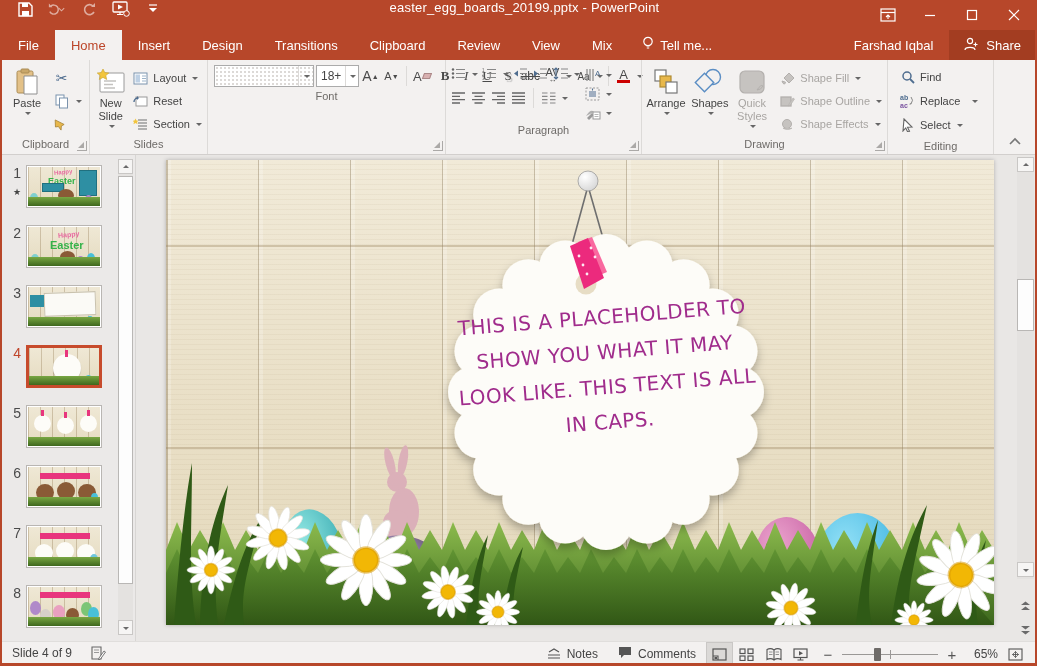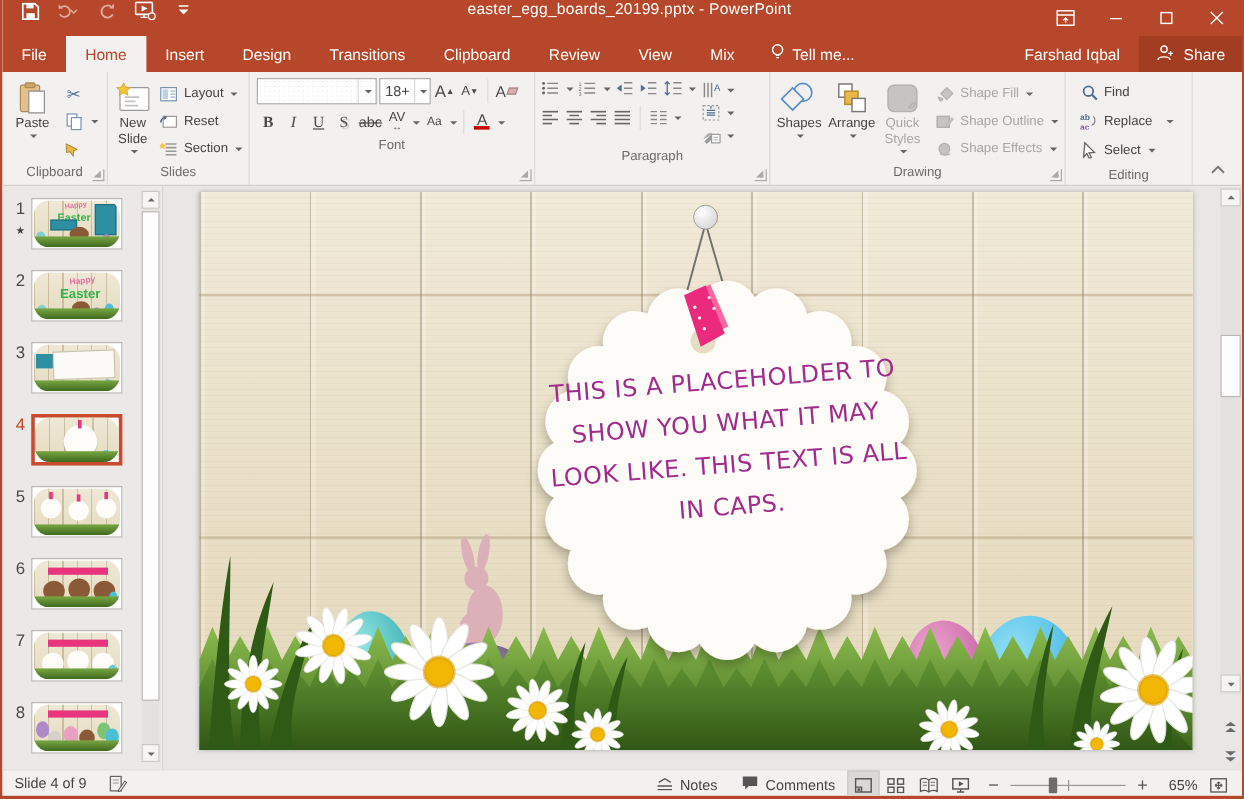--- a/index.html
+++ b/index.html
@@ -36,21 +36,21 @@
   .bigbtn { width:46px; display:flex; flex-direction:column; align-items:center; justify-content:flex-start; padding-top:4px; font-size:11px; color:#444; text-align:center; line-height:13px; }
   .bigbtn .bicon { height:30px; display:flex; align-items:center; justify-content:center; }
   .caret { display:inline-block; width:0; height:0; border:3.5px solid transparent; border-top-color:#666; margin-left:2px; vertical-align:middle; transform:translateY(2px); }
   .smallcol { display:flex; flex-direction:column; justify-content:flex-start; gap:3px; padding-top:5px; }
   .sbtn { height:20px; display:flex; align-items:center; gap:4px; font-size:11px; color:#444; padding:0 3px; white-space:nowrap; }
   .icon16 { width:17px; height:17px; display:inline-flex; align-items:center; justify-content:center; }
   .grayed { color:#a8a5a2 !important; }
   .grayed svg * { stroke:#b3b0ad !important; fill:#c6c3c0 !important; }
 
   
-  .fontgrid { display:flex; flex-direction:column; gap:4px; padding:2px 4px; }
+  .fontgrid { display:flex; flex-direction:row; gap:4px; padding:2px 4px; }
   .frow { display:flex; align-items:center; gap:2px; }
   .combo { height:22px; background:#fff; border:1px solid #ababab; display:flex; align-items:center; }
   .combo .cval { flex:1; font-size:12px; color:#444; padding:0 4px; }
   .combo .cdrop { width:15px; height:100%; display:flex; align-items:center; justify-content:center; border-left:1px solid #dcdad8; }
   .fname { width:100px; background-image:radial-gradient(#dad7d4 0.7px, transparent 0.8px); background-size:4px 4px; }
   .fsize { width:43px; }
   .tbtn { min-width:19px; height:21px; display:flex; align-items:center; justify-content:center; font-size:13px; color:#4a4a4a; padding:0 1px; }
   .vsep { width:1px; height:20px; background:#dcdad8; margin:0 3px; }
 
   
@@ -67,21 +67,21 @@
   
   .main { display:flex; height:486px; background:#e9e7e5; }
   .thumbs { width:134px; background:#ebe9e8; position:relative; flex:none; border-right:1px solid #d8d6d4; }
   .thumblist { position:absolute; left:0; top:10px; width:116px; height:466px; overflow:hidden; }
   .thumbitem { display:flex; margin-bottom:17px; }
   .tnum { width:24px; font-size:14px; color:#4a4a4a; text-align:right; padding-right:5px; padding-top:0; position:relative; }
   .tnum .star { display:block; font-size:9px; color:#444; margin-top:6px; }
   .sel .tnum { color:#c0452a; }
   .thumbpic { width:76px; height:43px; background:#fff; border:1px solid #b9b6b3; padding:1px; position:relative; }
   .sel .thumbpic { border:3px solid #c74b2c; padding:0; }
-  .mini { position:absolute; inset:1px; background:linear-gradient(180deg,#efe8d5,#e5dbc0),repeating-linear-gradient(90deg, rgba(140,115,75,.30) 0 1px, transparent 1px 12px); background-blend-mode:multiply; overflow:hidden;border-radius:13px; }
+  .mini { position:absolute; inset:1px; background:linear-gradient(180deg,#efe8d5,#e5dbc0),repeating-linear-gradient(90deg, rgba(140,115,75,.30) 0 1px, transparent 1px 12px); background-blend-mode:multiply; overflow:hidden; }
   .sel .mini { inset:0; }
   .mini .mgrass { position:absolute; left:0; right:0; bottom:0; height:9px; background:linear-gradient(180deg,#79a743,#3f681e); }
   .mdot { position:absolute; border-radius:50%; }
   .mrect { position:absolute; }
   .mtxt { position:absolute; font-weight:bold; }
 
   .vscroll-panel { position:absolute; right:2px; top:4px; bottom:6px; width:15px; background:#e4e2e0; }
   .sb-btn { position:absolute; left:0; width:15px; height:15px; background:#f6f5f4; border:1px solid #c9c7c5; display:flex; align-items:center; justify-content:center; }
   .sb-thumb { position:absolute; left:0; width:15px; background:#fdfdfd; border:1px solid #b9b7b5; }
   .arrowglyph { width:0; height:0; border:3.5px solid transparent; }
@@ -484,37 +484,37 @@
         </div>
       </div>
       <div class="grp-label"><span>Paragraph</span></div>
       <span class="launcher"></span>
     </div>
 
     <div class="grp" style="width:246px;">
       <div class="grp-body">
         <div class="bigbtn" style="width:52px;">
           <div class="bicon">
-            <svg width="34" height="28" viewBox="0 0 34 28">
-                <circle cx="20" cy="9" r="7.5" fill="none" stroke="#5b8ec4" stroke-width="1.4"></circle>
-                <rect x="5" y="8" width="13" height="13" fill="#f3f1f0" stroke="#5b8ec4" stroke-width="1.4" transform="rotate(45 11.5 14.5)"></rect>
-              </svg>
-          </div>
-          <span>Shapes</span>
-          <span class="caret"></span>
-        </div>
-        <div class="bigbtn" style="width:52px;">
-          <div class="bicon">
             <svg width="28" height="28" viewBox="0 0 28 28">
                 <rect x="3" y="2" width="11" height="11" fill="#fff" stroke="#777" stroke-width="1.2"></rect>
                 <rect x="8" y="8" width="11" height="11" fill="#e8b84b" stroke="#b08b32" stroke-width="1.2"></rect>
                 <rect x="14" y="14" width="11" height="11" fill="#fff" stroke="#777" stroke-width="1.2"></rect>
               </svg>
           </div>
           <span>Arrange</span>
+          <span class="caret"></span>
+        </div>
+        <div class="bigbtn" style="width:52px;">
+          <div class="bicon">
+            <svg width="34" height="28" viewBox="0 0 34 28">
+                <circle cx="20" cy="9" r="7.5" fill="none" stroke="#5b8ec4" stroke-width="1.4"></circle>
+                <rect x="5" y="8" width="13" height="13" fill="#f3f1f0" stroke="#5b8ec4" stroke-width="1.4" transform="rotate(45 11.5 14.5)"></rect>
+              </svg>
+          </div>
+          <span>Shapes</span>
           <span class="caret"></span>
         </div>
         <div class="bigbtn grayed" style="width:48px;">
           <div class="bicon">
             <svg width="30" height="28" viewBox="0 0 30 28">
                 <rect x="3" y="3" width="24" height="22" rx="5" fill="#dddbd9" stroke="#b5b2af" stroke-width="1.2"></rect>
                 <path d="M20,22 q4,-6 6,-4 q-2,4 -6,4" fill="#b5b2af"></path>
               </svg>
           </div>
           <span>Quick Styles</span>

